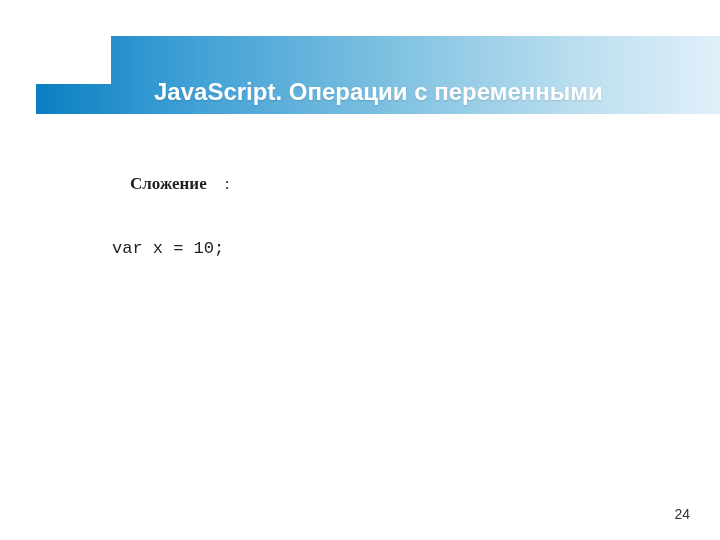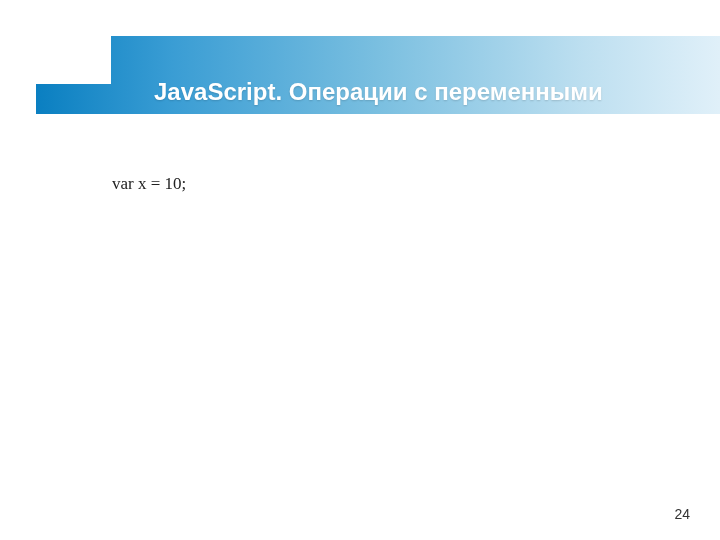--- a/index.html
+++ b/index.html
@@ -45,40 +45,41 @@
       font-size: 17px;
       line-height: 1.7;
     }
     .section {
       margin-bottom: 14px;
     }
     .section-title {
       font-weight: bold;
     }
     .code-line {
-      font-family: Liberation Serif, serif;
+      font-family: Liberation Mono, monospace;
     }
     .page-number {
       position: absolute;
       bottom: 18px;
       right: 30px;
       font-family: Liberation Sans, sans-serif;
       font-size: 14px;
       color: #333;
     }
   </style>
 </head>
 <body>
 
 <div class="header">
   <div class="header-accent"></div>
   <div class="slide-title">JavaScript. Операции с переменными</div>
 </div>
 
 <div class="content">
   <div class="section">
+    <div><span class="section-title">Сложение</span>:</div>
     <div class="code-line">var x = 10;</div>
   </div>
 
 
 </div>
 
 <div class="page-number">24</div>
 
 </body></html>

